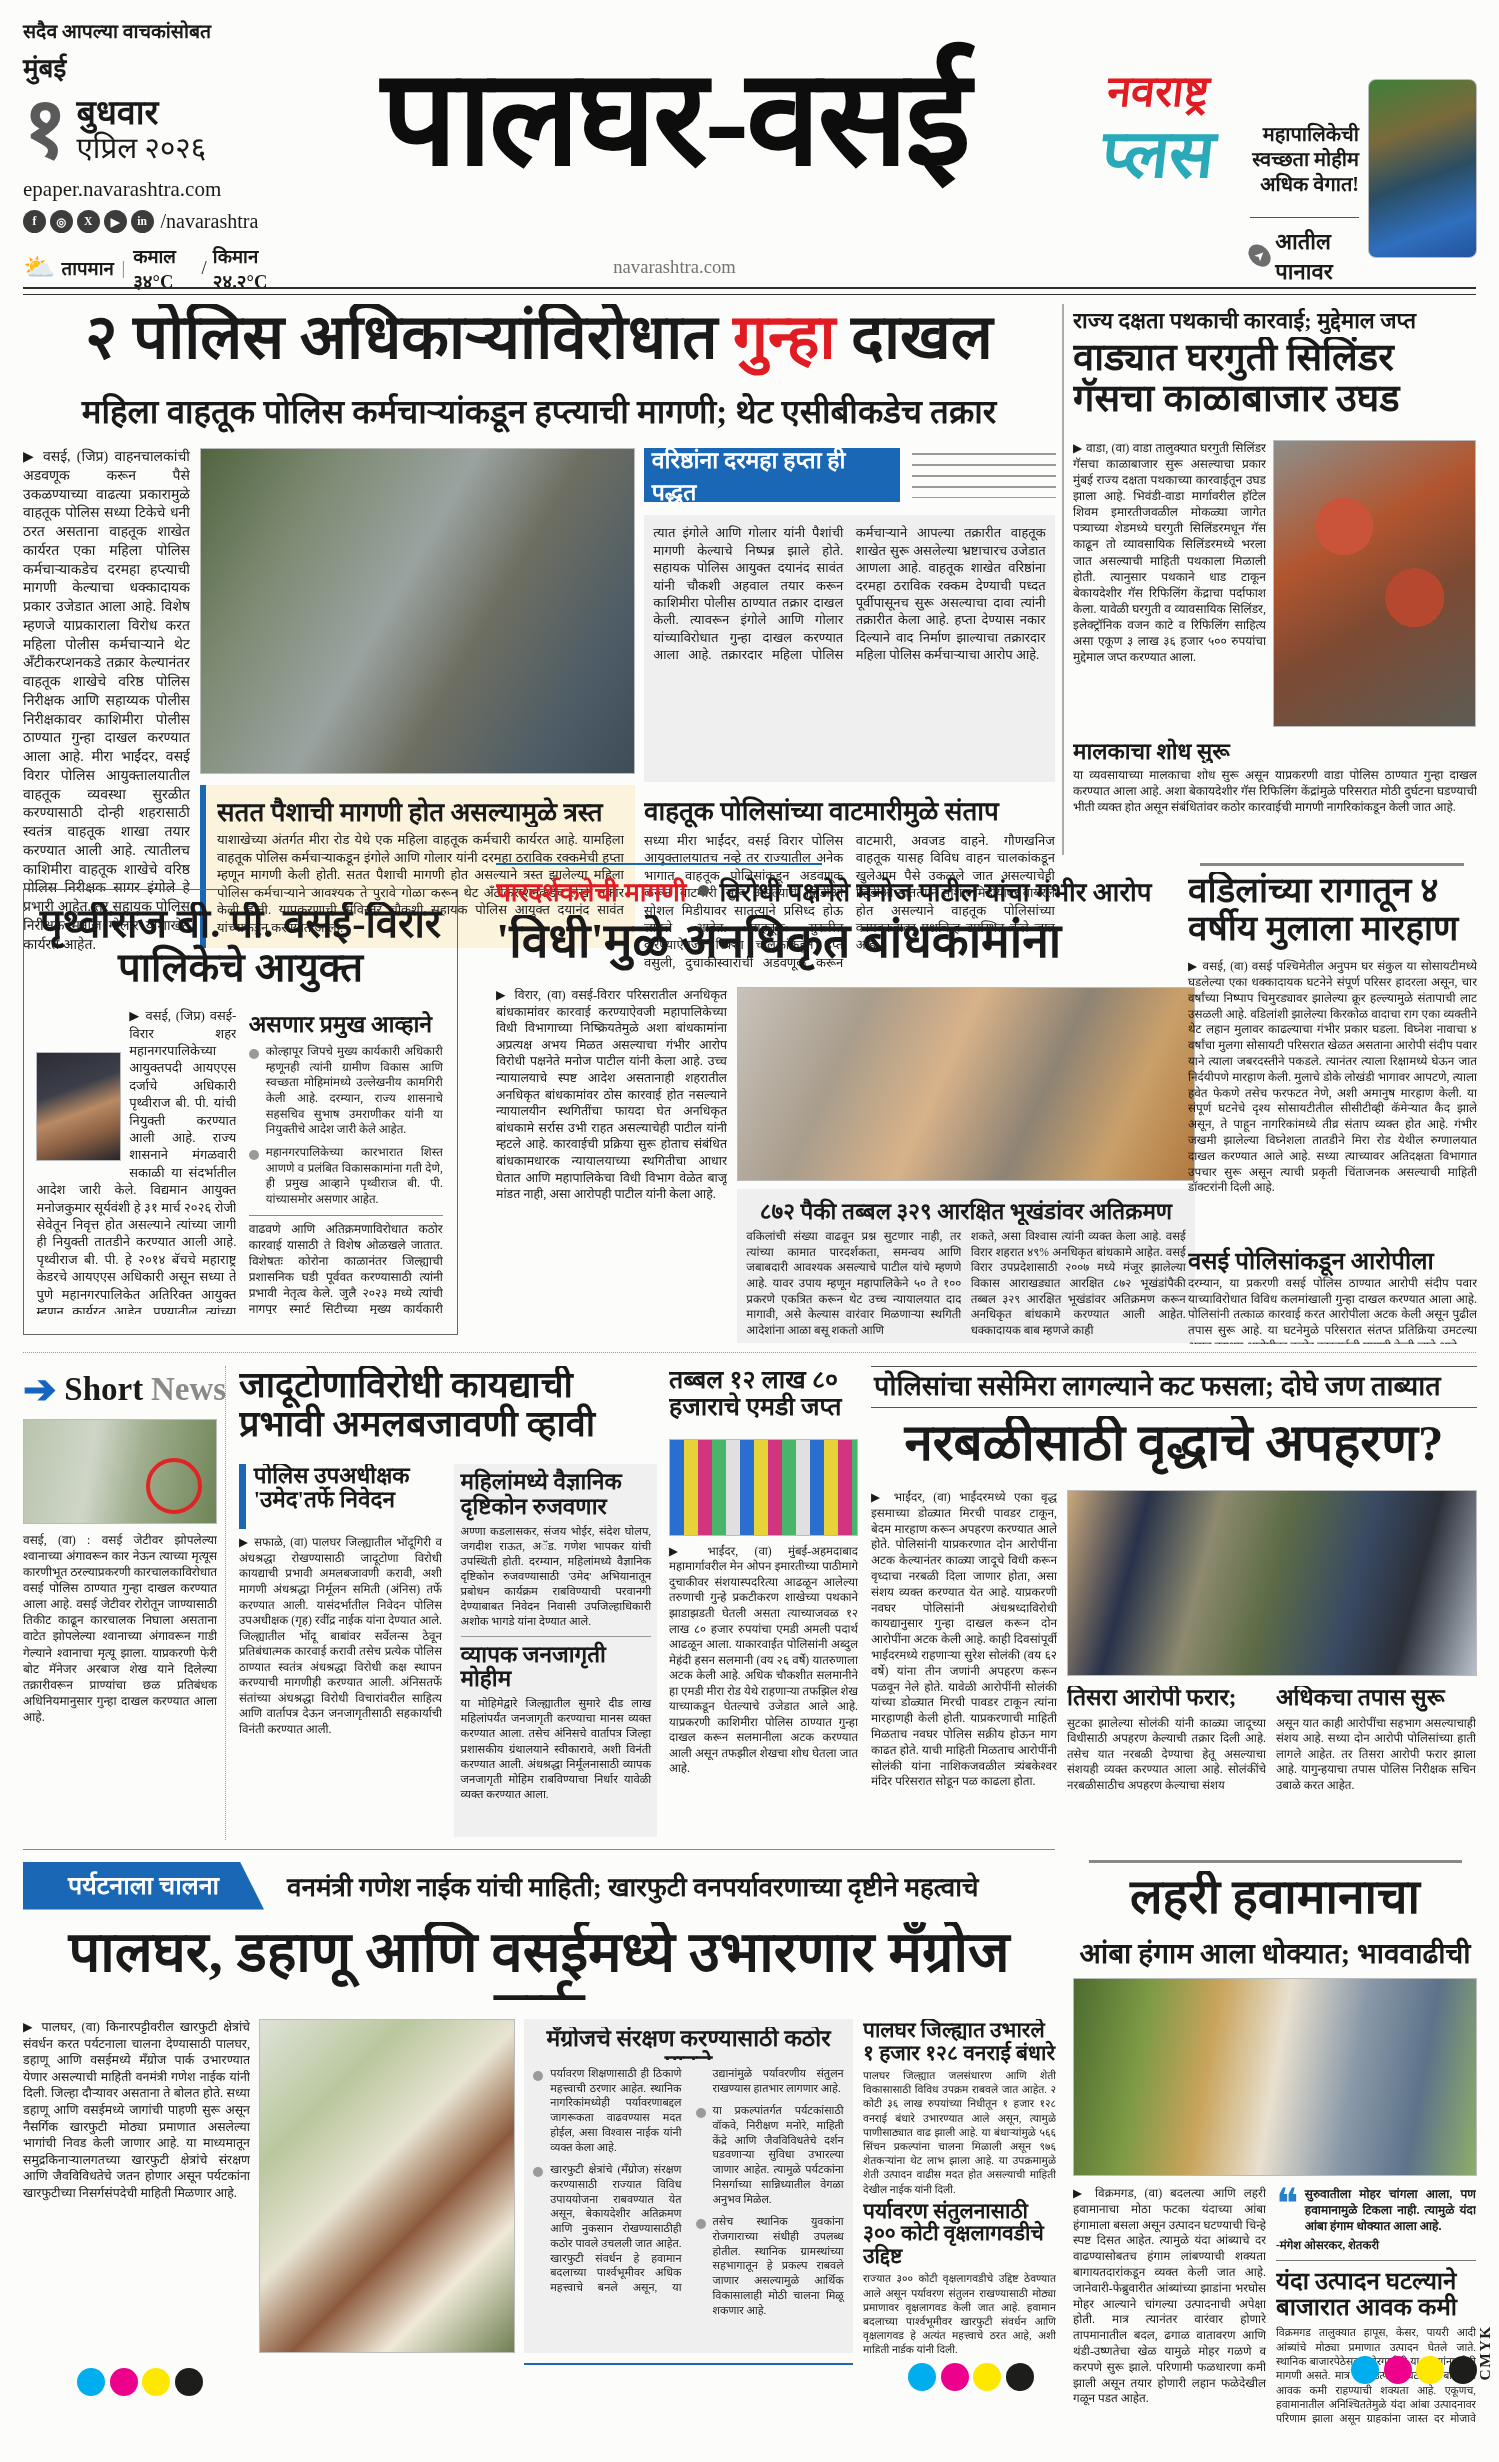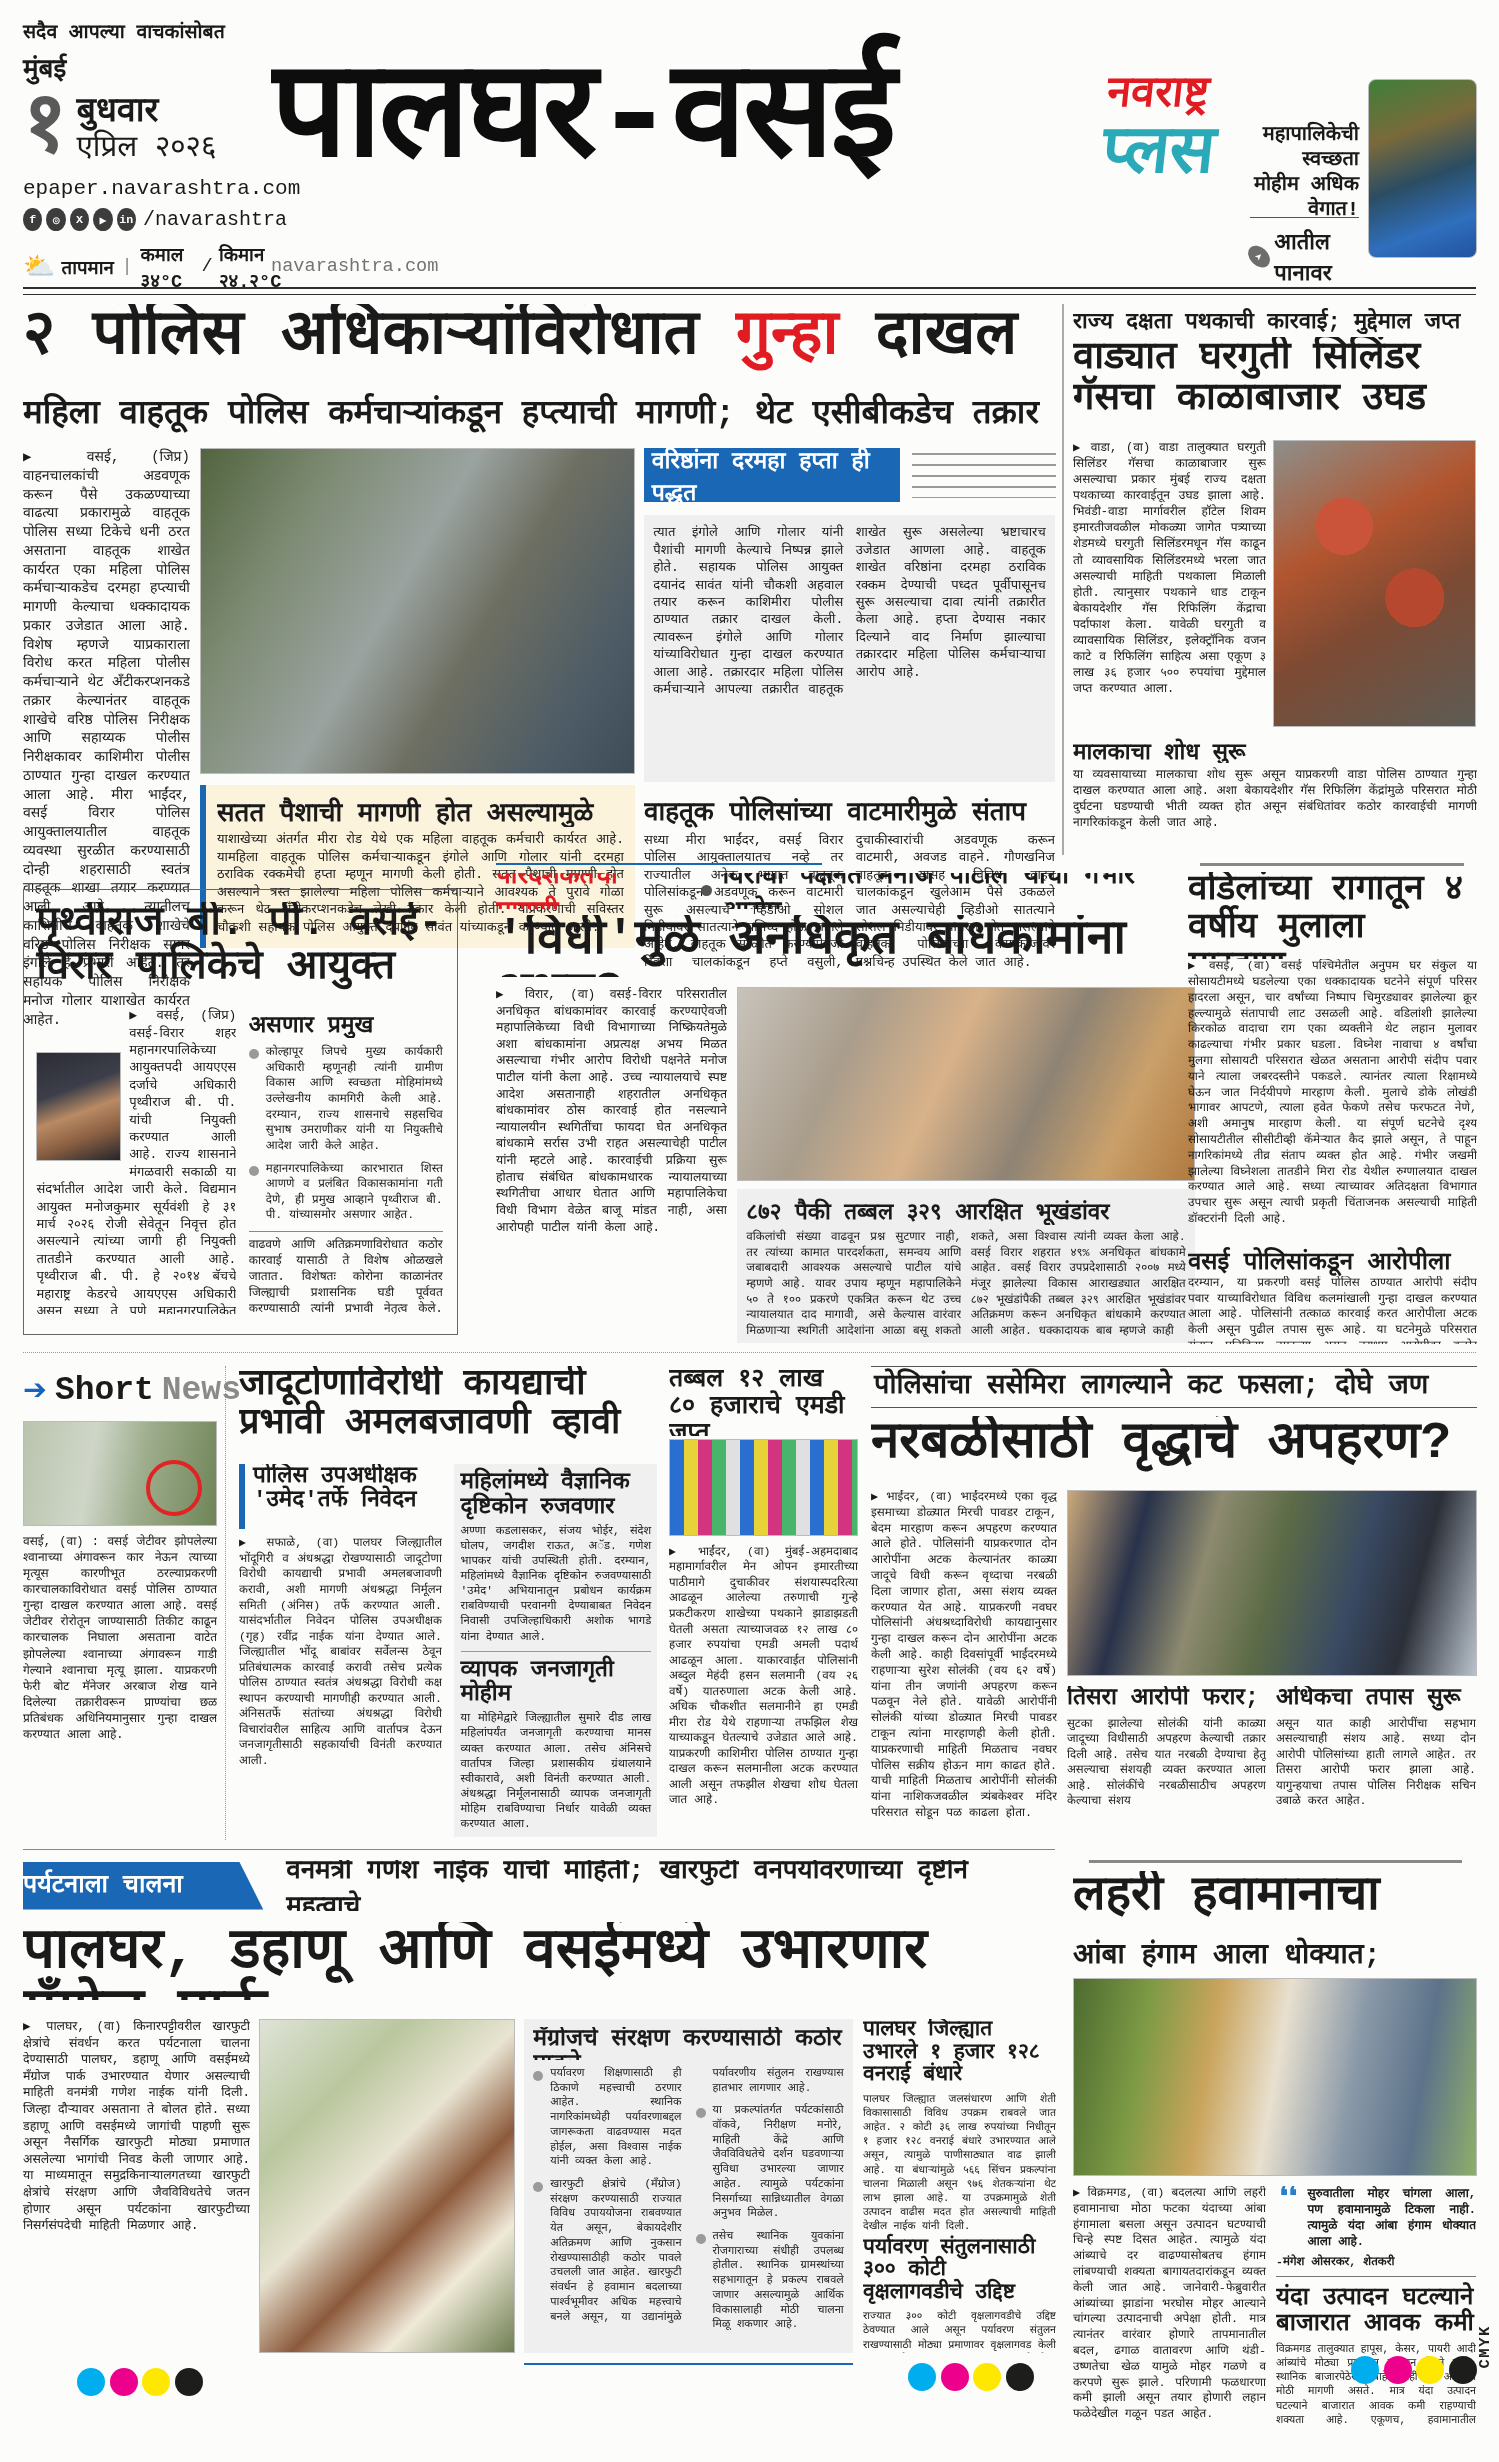--- a/index.html
+++ b/index.html
@@ -1,21 +1,21 @@
 <!DOCTYPE html>
 <html style="font-size:12.4px"><head>
 <meta charset="utf-8">
 <style>
   html,body{margin:0;padding:0;background:#d8d8d8}
   .page{position:relative;width:1500px;height:2462px;background:#fcfcfa;overflow:hidden;
-        font-family:Liberation Mono, monospace;color:#1a1a1a}
+        font-family:Liberation Serif, serif;color:#1a1a1a}
   .abs{position:absolute}
   .j{text-align:justify;line-height:1.34}
   .b{font-weight:bold}
-  .ctr{}
+  .ctr{text-align:center}
   .hid{overflow:hidden}
   .hl{line-height:1.08}
   .photo{border:0.8px solid #bbb;box-sizing:border-box}
   .cols2{column-count:2;column-gap:12.4px}
   .dotrow{display:flex;align-items:flex-start;margin-bottom:7.8px}
   .gdot{flex:none;width:10px;height:10px;border-radius:50%;background:#9a9a9a;margin:4.7px 7px 0 0}
   .cmyk span{display:inline-block;width:28px;height:28px;border-radius:50%;margin-right:4.7px}
   .cmyk .c{background:#00aeef}.cmyk .m{background:#ec008c}.cmyk .y{background:#ffe800}.cmyk .k{background:#1d1d1b}
   .soc{display:inline-flex;align-items:center;justify-content:center;width:23px;height:23px;border-radius:50%;
        background:#3c3c3c;color:#fff;font-size:11.6px;font-weight:bold;margin-right:3.9px}

